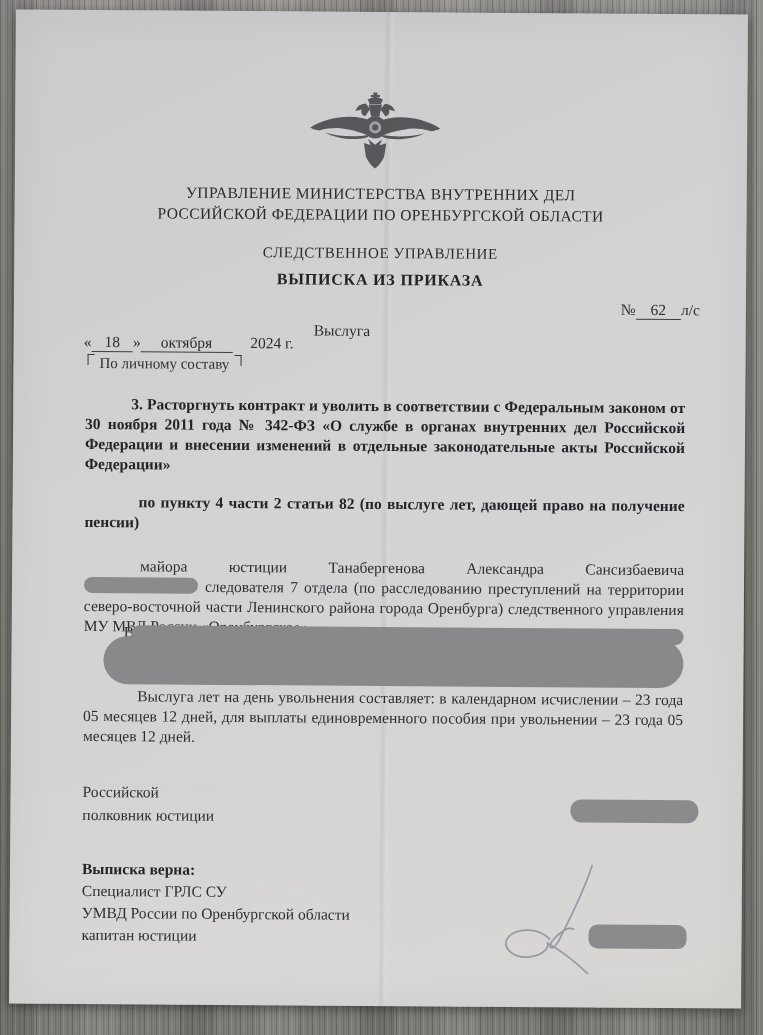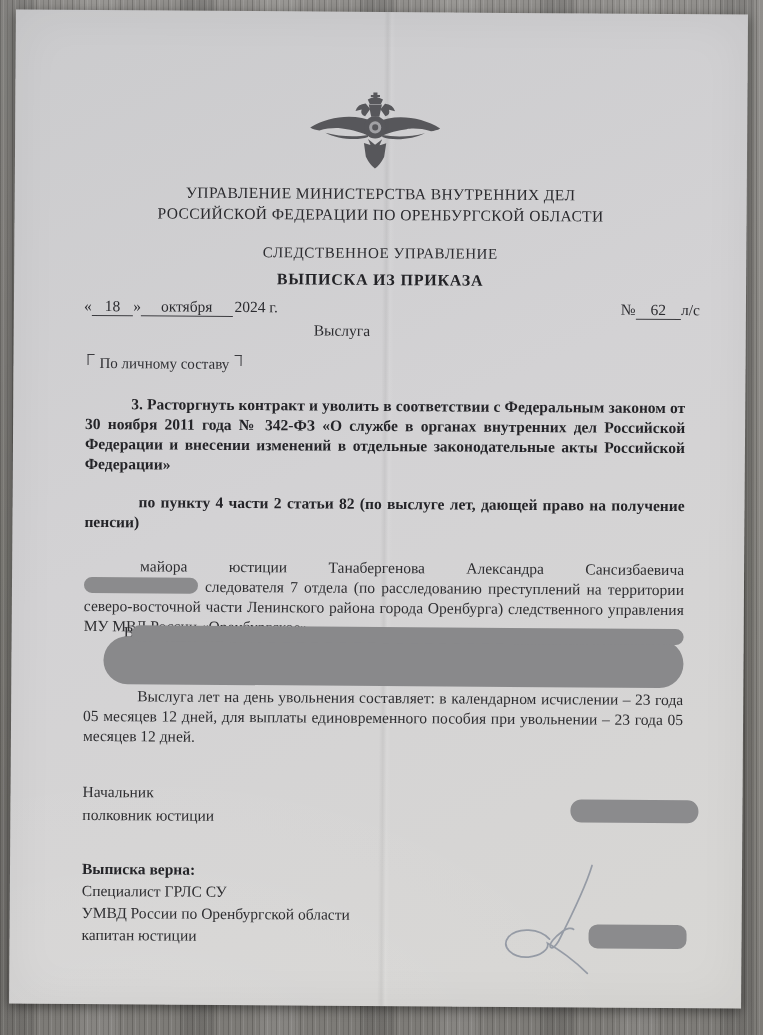--- a/index.html
+++ b/index.html
@@ -40,23 +40,23 @@
        font-size:15.5px;line-height:21px;letter-spacing:.4px;color:#2a2a2e;}
   .dept{position:absolute;top:233px;left:0;width:100%;text-align:center;
         font-size:15px;letter-spacing:.6px;color:#2c2c30;}
   .title{position:absolute;top:259px;left:0;width:100%;text-align:center;
          font-size:16px;font-weight:bold;letter-spacing:.8px;color:#232327;}
   
   .dateline{position:absolute;top:287px;left:70px;right:46px;display:flex;
             justify-content:space-between;font-size:15.5px;color:#2c2c30;}
   .ul{border-bottom:1px solid #3c3c40;display:inline-block;text-align:center;}
   .ul.day{padding:0 13px;}
-  .ul.month{padding:0 20px;}
+  .ul.month{padding:0 20px;margin-top:36px;}
   .ul.num{padding:0 15px;text-align:center;}
-  .yr{margin-left:2px;}
+  .yr{margin-left:18px;}
   .city{position:absolute;top:310px;left:300px;font-size:15.5px;color:#2c2c30;}
   
   .subject{position:absolute;top:344px;left:74px;font-size:15px;color:#303034;}
   .crn{display:inline-block;width:7px;height:11px;vertical-align:3px;}
   .crn-l{border-left:1.4px solid #3a3a3e;border-top:1.4px solid #3a3a3e;margin-right:5px;}
   .crn-r{border-right:1.4px solid #3a3a3e;border-top:1.4px solid #3a3a3e;margin-left:5px;}
   
   .content{position:absolute;top:384px;left:72px;width:600px;
            font-size:15.5px;line-height:20px;color:#2e2e31;}
   p{margin:0;}
@@ -144,21 +144,21 @@
     <div class="line-just">майора юстиции Танабергенова Александра Сансизбаевича</div>
     <p class="officer-rest"><span class="redact-inline"></span><span>следователя 7 отдела (по расследованию преступлений на территории северо-восточной части Ленинского района города Оренбурга) следственного управления МУ МВД России «Оренбургское»</span></p>
   </div>
 
   <div class="redacted-start">В</div>
   <div class="redact-big"></div>
 
   <p class="vysluga">Выслуга лет на день увольнения составляет: в календарном исчислении – 23 года 05 месяцев 12 дней, для выплаты единовременного пособия при увольнении – 23 года 05 месяцев 12 дней.</p>
 
   <div class="chief">
-    <div>Начальник</div>
+    <div>Российской</div>
     <div>полковник юстиции</div>
   </div>
   <div class="pill pill1"></div>
 
   <div class="verify">
     <div class="b">Выписка верна:</div>
     <div>Специалист ГРЛС СУ</div>
     <div>УМВД России по Оренбургской области</div>
     <div>капитан юстиции</div>
   </div>

